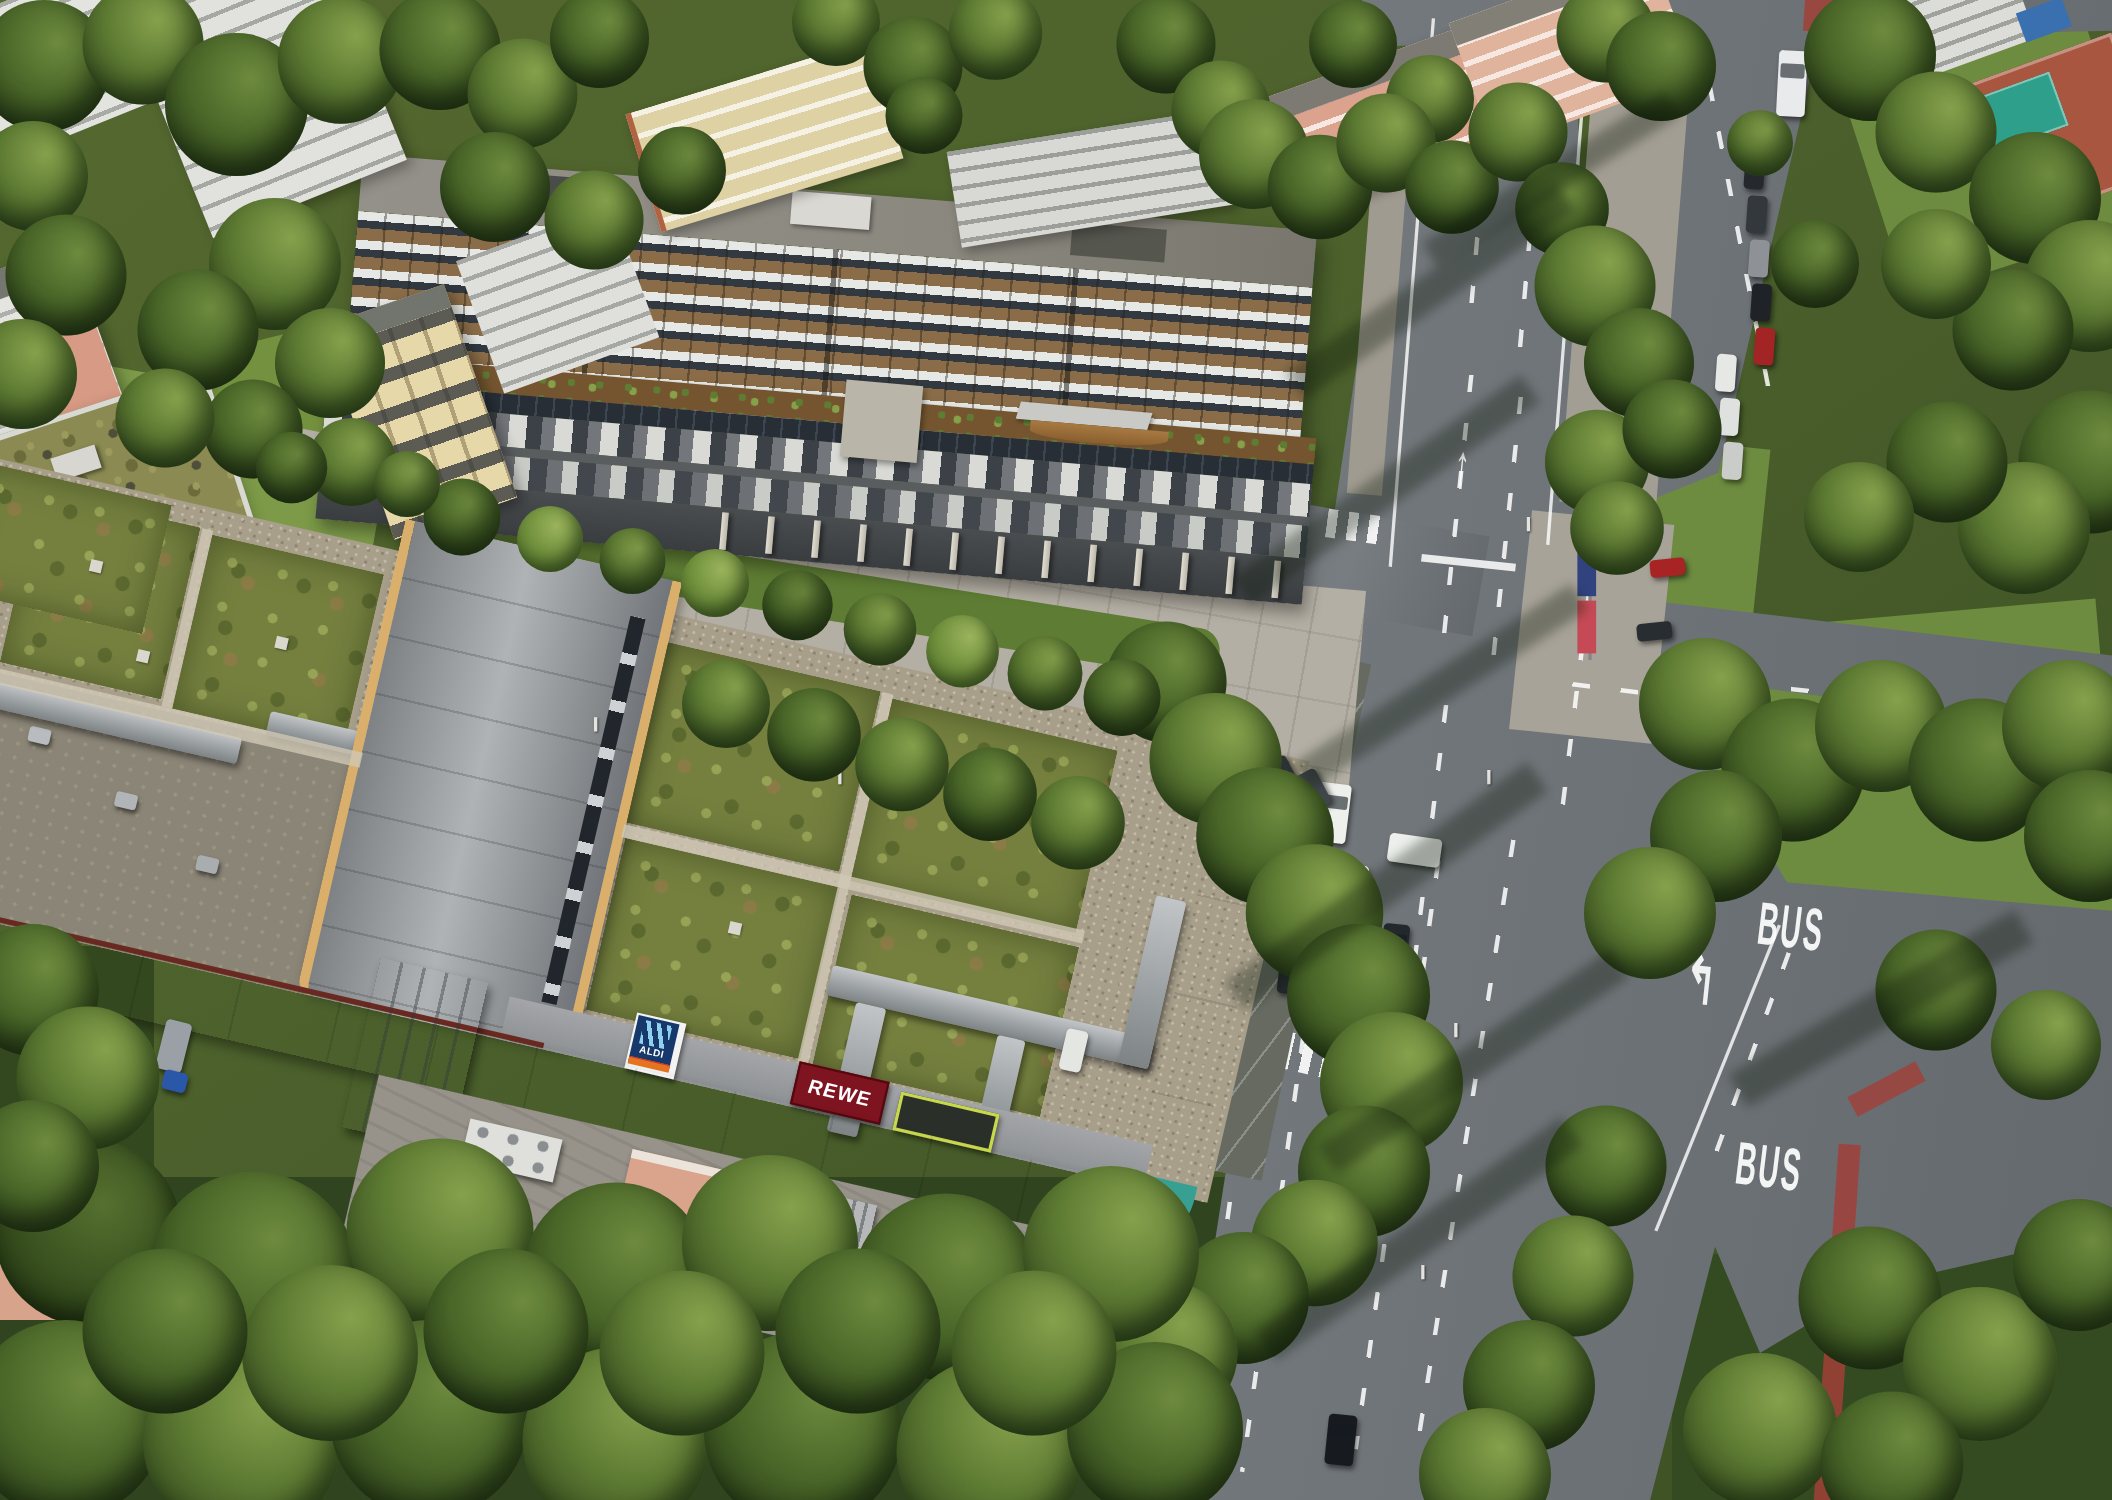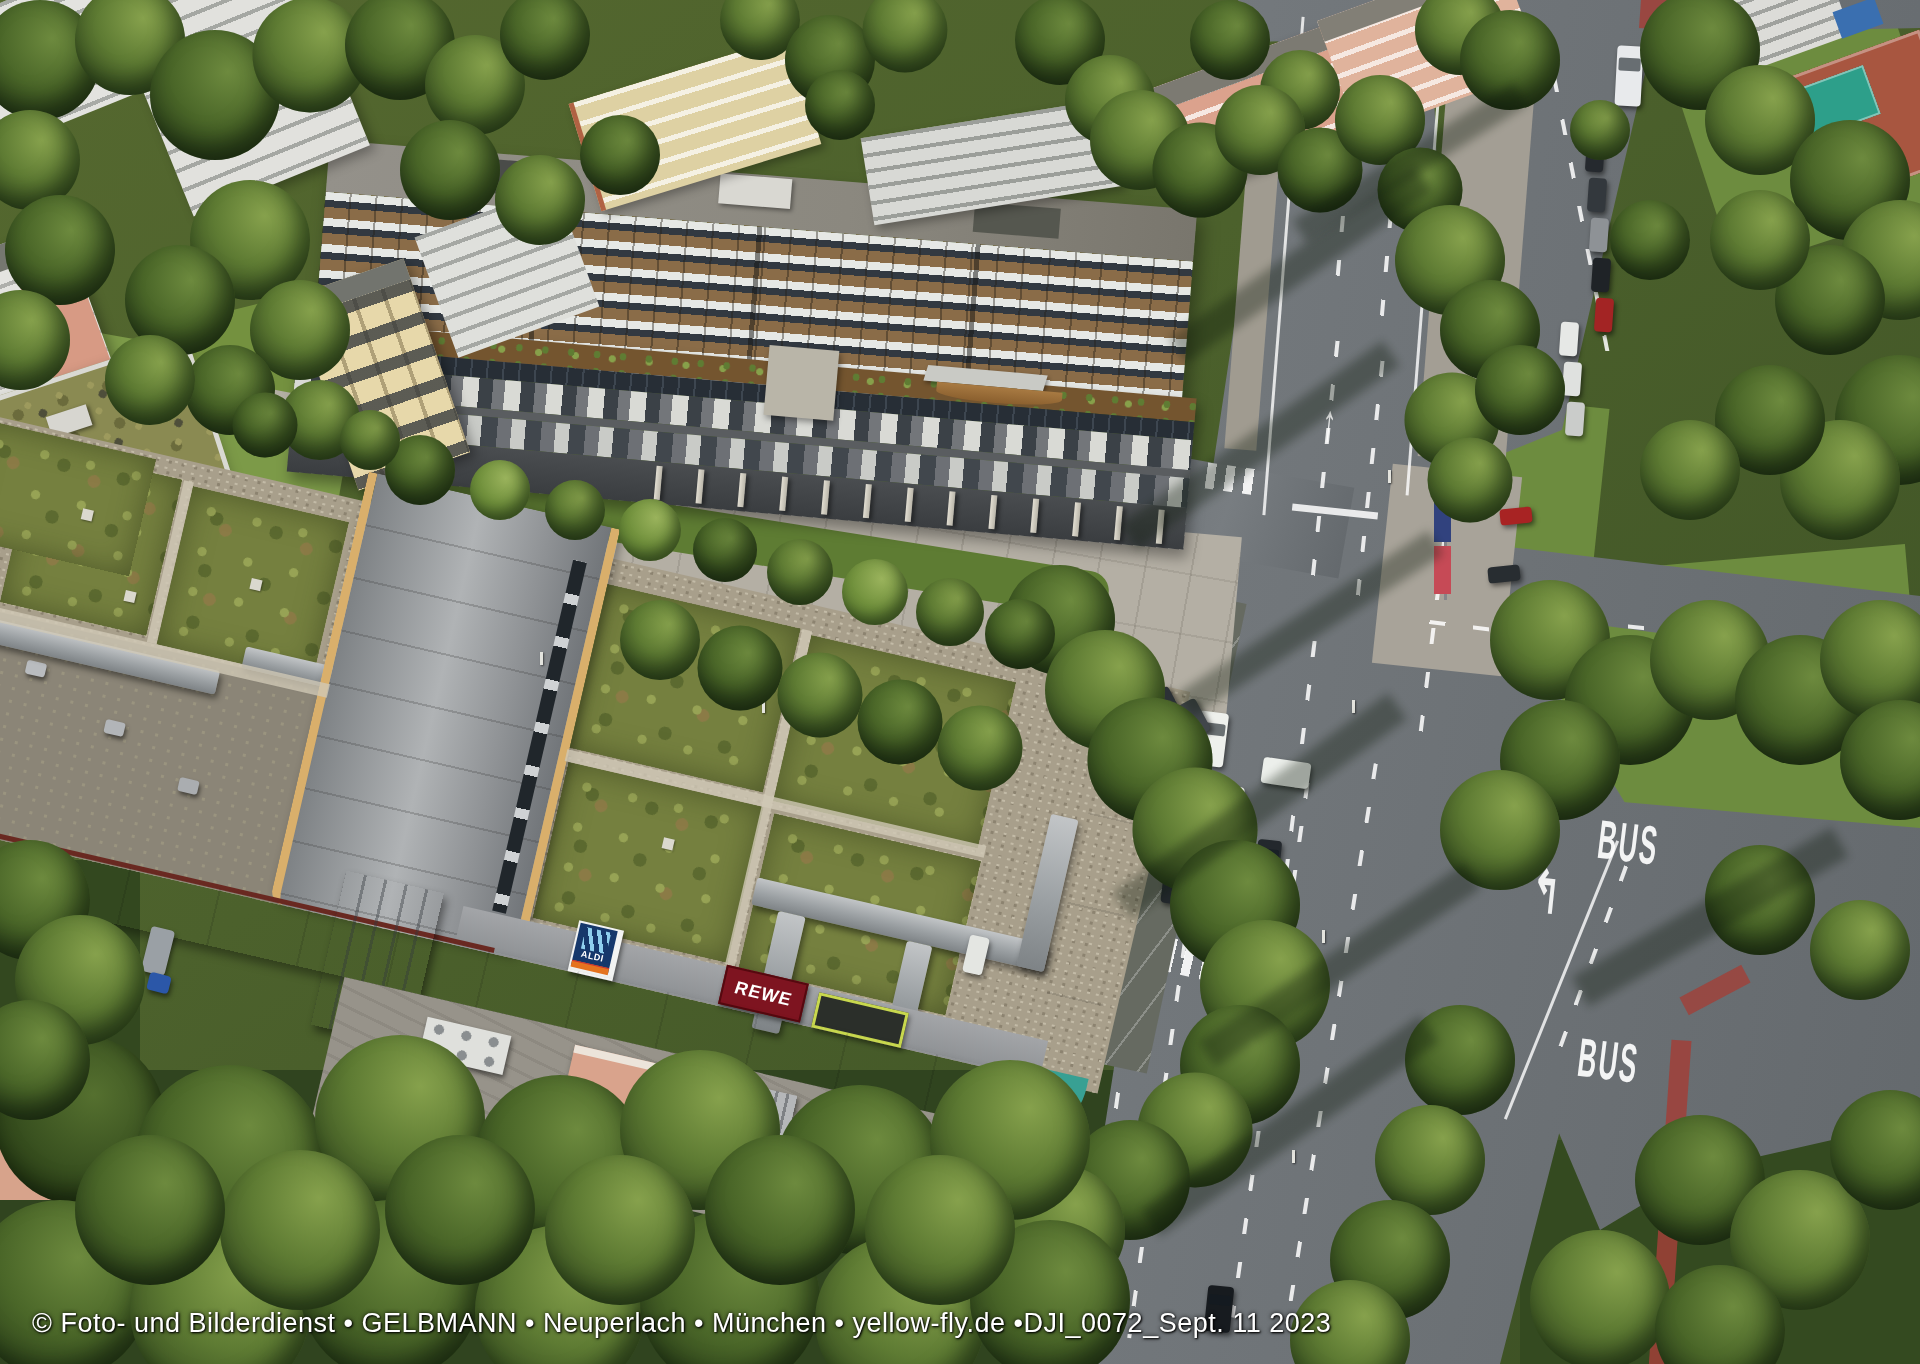--- a/index.html
+++ b/index.html
@@ -482,14 +482,13 @@
 
   <div class="shadowstreak" style="left:1150px;top:250px;width:300px;height:30px;transform:rotate(-35deg);"></div>
   <div class="shadowstreak" style="left:1100px;top:430px;width:320px;height:30px;transform:rotate(-35deg);"></div>
   <div class="shadowstreak" style="left:1160px;top:610px;width:300px;height:28px;transform:rotate(-33deg);"></div>
   <div class="shadowstreak" style="left:1090px;top:790px;width:340px;height:32px;transform:rotate(-36deg);"></div>
   <div class="shadowstreak" style="left:1180px;top:950px;width:320px;height:30px;transform:rotate(-34deg);"></div>
   <div class="shadowstreak" style="left:1120px;top:1110px;width:340px;height:32px;transform:rotate(-35deg);"></div>
   <div class="shadowstreak" style="left:1280px;top:150px;width:260px;height:26px;transform:rotate(-32deg);"></div>
   <div class="shadowstreak" style="left:1560px;top:900px;width:300px;height:34px;transform:rotate(-30deg);"></div>
 
-  <div id="watermark">© Foto- und Bilderdienst • GELBMANN • Neuperlach • München • yellow-fly.de •DJI_0072_Sept. 11 2023</div>
 </div>
 
 </body></html>

